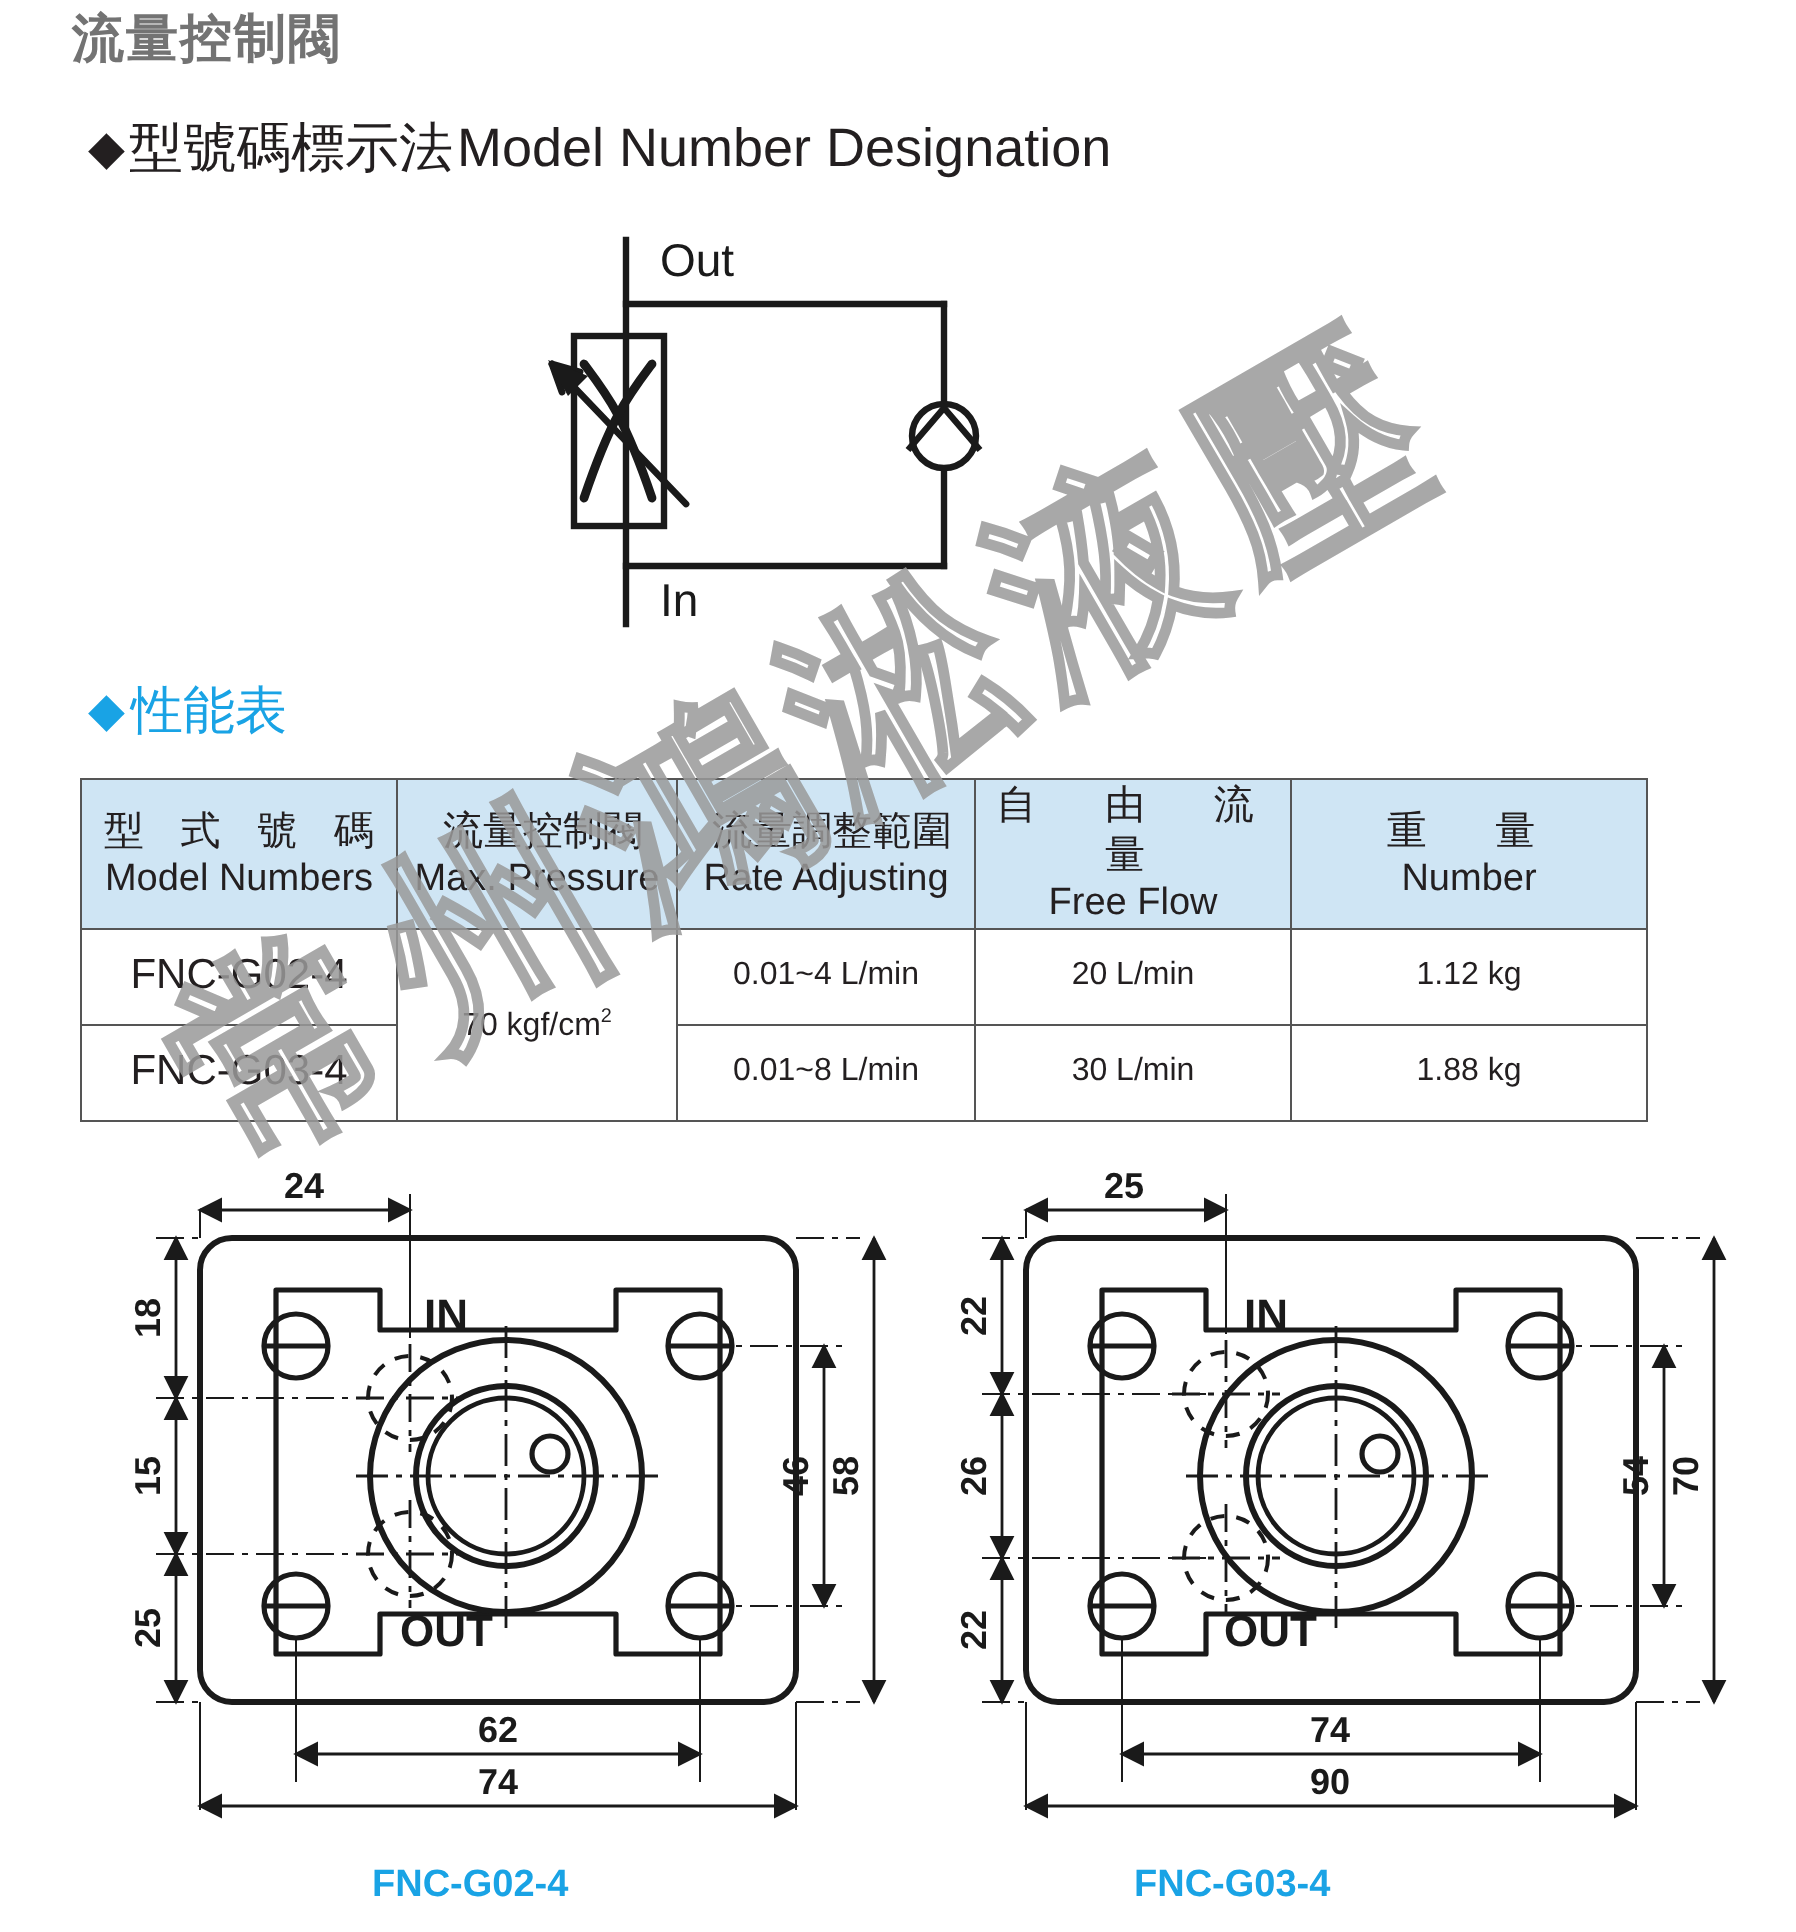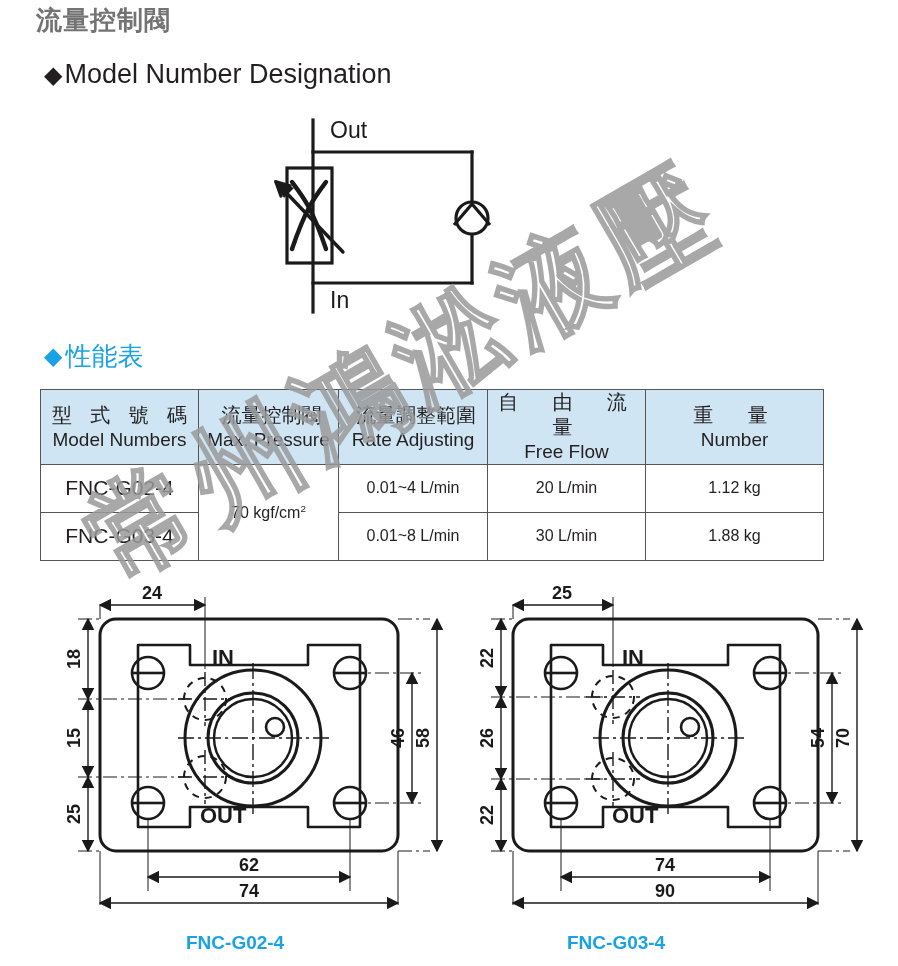--- a/index.html
+++ b/index.html
@@ -86,20 +86,21 @@
     opacity:.85;
   }
 </style>
 </head>
 <body>
 
 <div id="page-title" class="cjk">流量控制閥</div>
 
 <div id="subtitle-row">
   <span class="diamond">◆</span>
+  <span class="cjk">型號碼標示法</span>
   <span>Model Number Designation</span>
 </div>
 
 <div id="schematic">
   <svg width="340" height="210" viewBox="0 0 340 210">
     <g stroke="#1a1a1a" fill="none" stroke-width="3.2" stroke-linecap="square">
 
       <line x1="83" y1="8" x2="83" y2="200"></line>
 
       <line x1="83" y1="40" x2="242" y2="40"></line>

